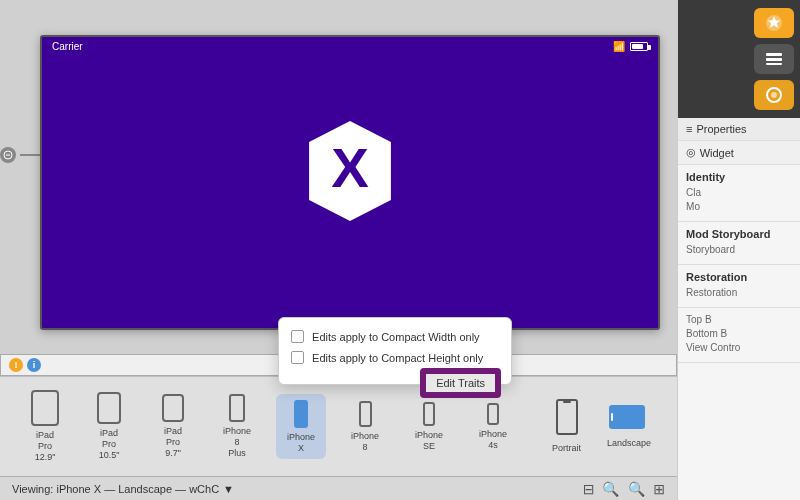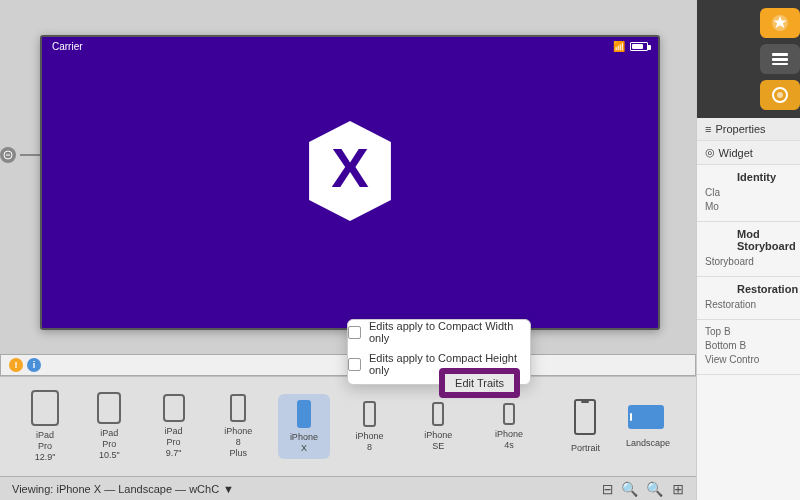--- a/index.html
+++ b/index.html
@@ -27,21 +27,21 @@
       flex-direction: column;
       background: #d0d0d0;
       position: relative;
     }
 
     .canvas-wrapper {
       flex: 1;
       display: flex;
       align-items: center;
       justify-content: flex-end;
-      padding: 20px 36px 10px 40px;
+      padding: 20px 17px 10px 40px;
       position: relative;
     }
 
     
     .connector {
       position: absolute;
       left: 0;
       top: 50%;
       transform: translateY(-30px);
       display: flex;
@@ -364,21 +364,20 @@
     .prop-section {
       padding: 6px 8px;
       border-bottom: 1px solid #ddd;
     }
 
     .prop-section-title {
       font-size: 11px;
       font-weight: 600;
       color: #333;
       margin-bottom: 4px;
-      margin-left: 32px;
     }
 
     .prop-row {
       display: flex;
       justify-content: space-between;
       align-items: center;
       margin-bottom: 3px;
     }
 
     .prop-label {
@@ -401,22 +400,22 @@
       bottom: 115px;
       right: 165px;
       z-index: 100;
     }
 
     .popup-box {
       background: white;
       border: 1px solid #ccc;
       border-radius: 6px;
       box-shadow: 0 4px 15px rgba(0,0,0,0.2);
-      padding: 0;
-      width: 184px;
+      padding: 12px;
+      width: 234px;
     }
 
     .popup-row {
       display: flex;
       align-items: center;
       gap: 8px;
       margin-bottom: 8px;
     }
 
     .popup-row:last-child {

